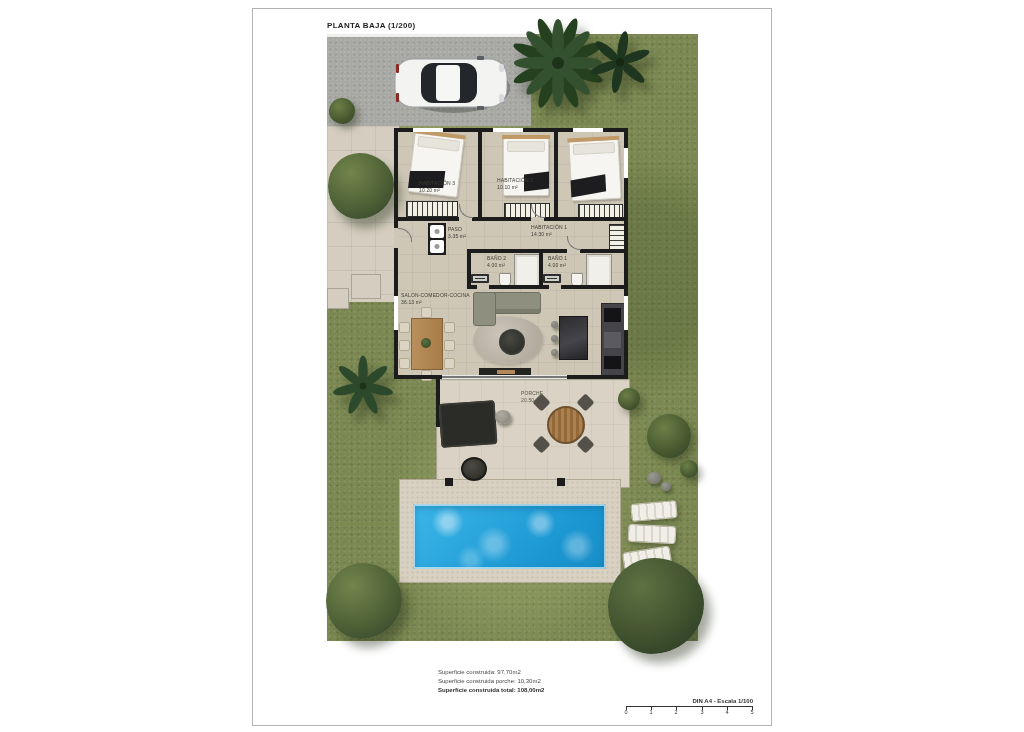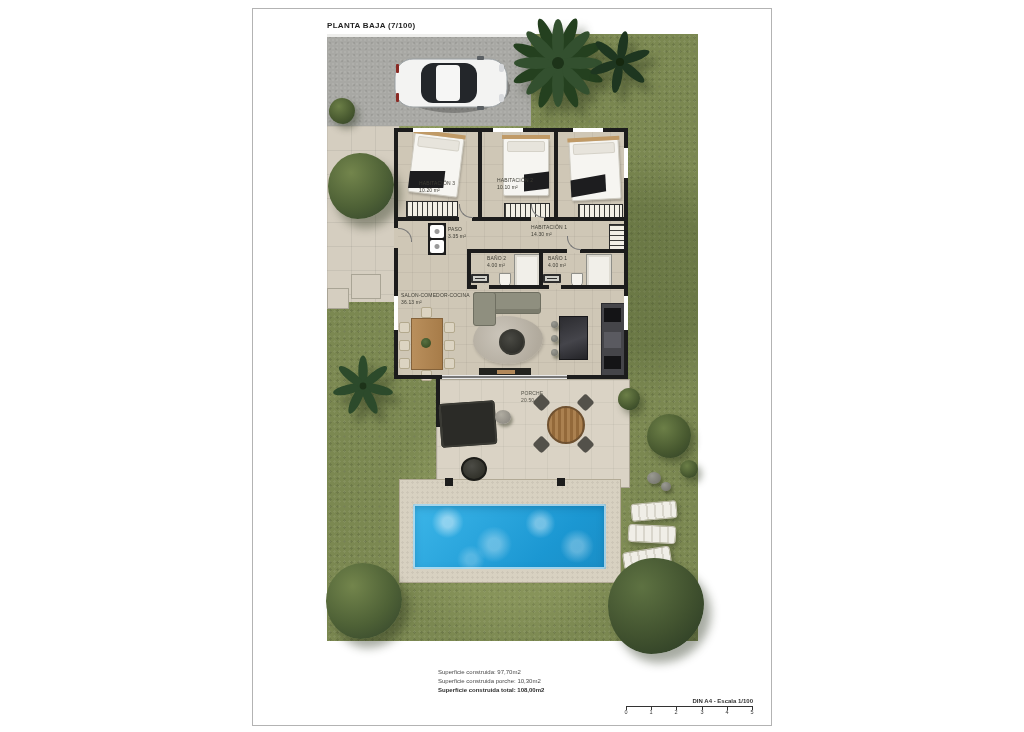--- a/index.html
+++ b/index.html
@@ -73,21 +73,21 @@
   .bar i{position:absolute;top:0;width:1px;height:4px;background:#333;}
   .ticks{position:relative;height:8px;}
   .ticks span{position:absolute;top:2px;transform:translateX(-50%);font-size:5.5px;color:#333;}
 </style>
 </head>
 <body>
 
 <div class="canvas">
   <div class="page">
 
-    <div class="title">PLANTA BAJA (7/100)</div>
+    <div class="title">PLANTA BAJA (1/200)</div>
 
     <div class="plot" style="overflow:visible;">
 
       <div class="driveway"></div>
       <div class="curb"></div>
       <svg class="abs" style="left:64px;top:18px;" width="122" height="64" viewBox="0 0 122 64">
         <ellipse cx="63" cy="36" rx="56" ry="25" fill="rgba(0,0,0,.25)"></ellipse>
         <rect x="4" y="7" width="112" height="48" rx="18" fill="#f3f3f2" stroke="#9aa0a3" stroke-width="1"></rect>
         <rect x="5" y="12" width="3" height="9" rx="1" fill="#8a2a24"></rect>
         <rect x="5" y="41" width="3" height="9" rx="1" fill="#8a2a24"></rect>

